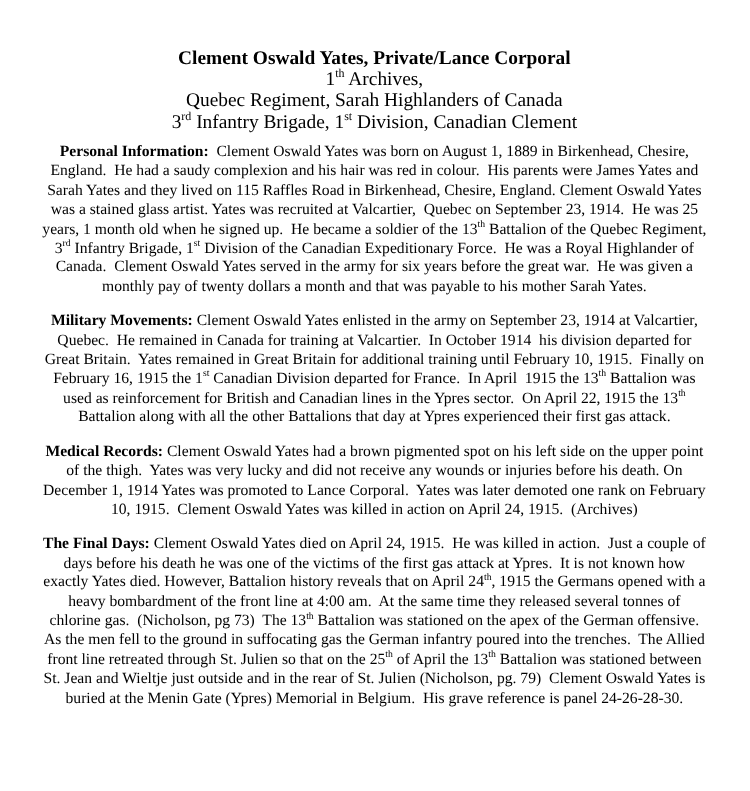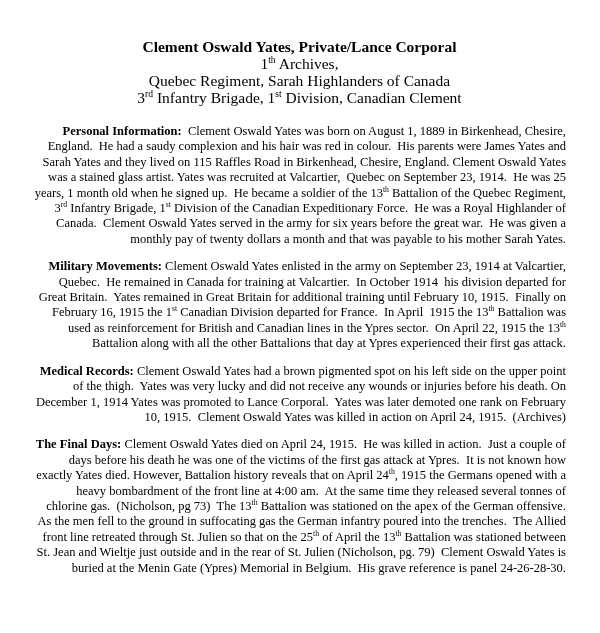--- a/index.html
+++ b/index.html
@@ -19,31 +19,31 @@
     box-sizing: border-box;
     width: 600px;
     height: 633px;
     padding: 38px 34px 0 33px;
     background: #ffffff;
   }
   .title-block {
     text-align: center;
     font-size: 15.5px;
     line-height: 17px;
-    margin-bottom: 18px;
+    margin-bottom: 8px;
   }
   .title-line1 {
     font-weight: bold;
   }
   .doc-body p {
     font-size: 12.5px;
     line-height: 15.4px;
     margin: 0 0 12px 0;
     white-space: pre-wrap;
-    text-align: right;
+    text-align: center;
   }
   b.heading {
     font-weight: bold;
   }
   sup {
     font-size: 0.62em;
     line-height: 0;
     vertical-align: super;
   }
 </style>

